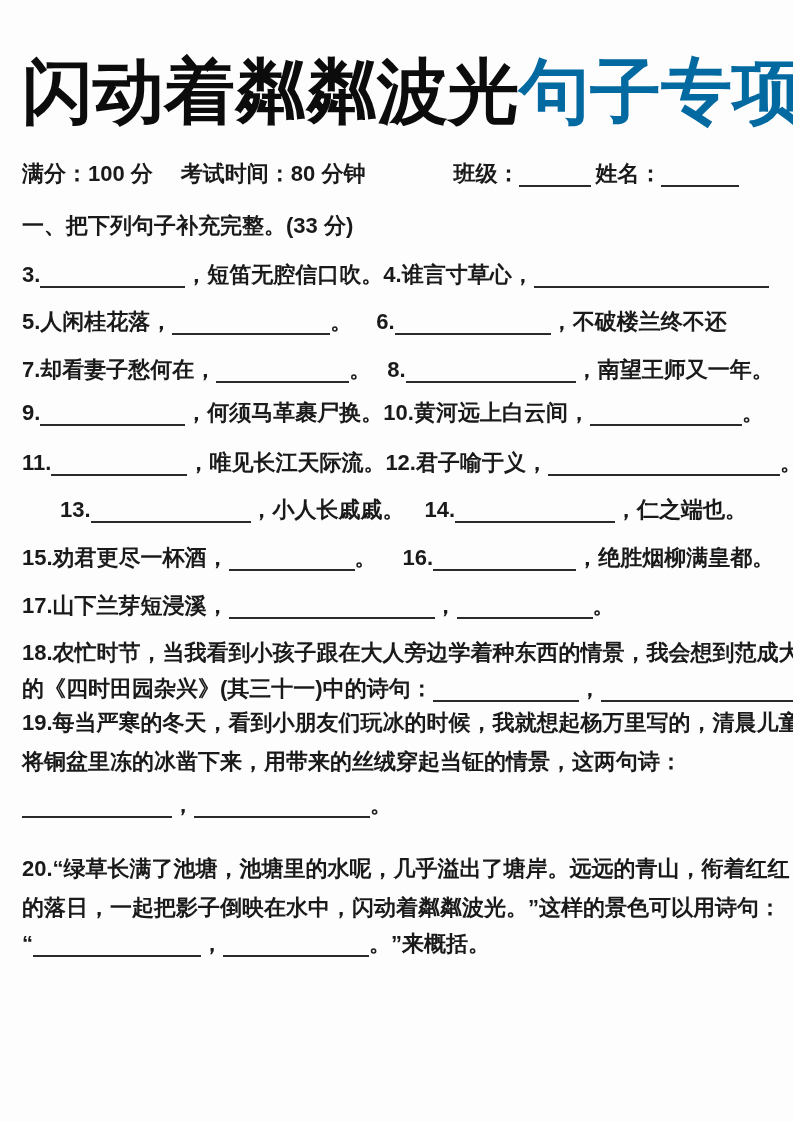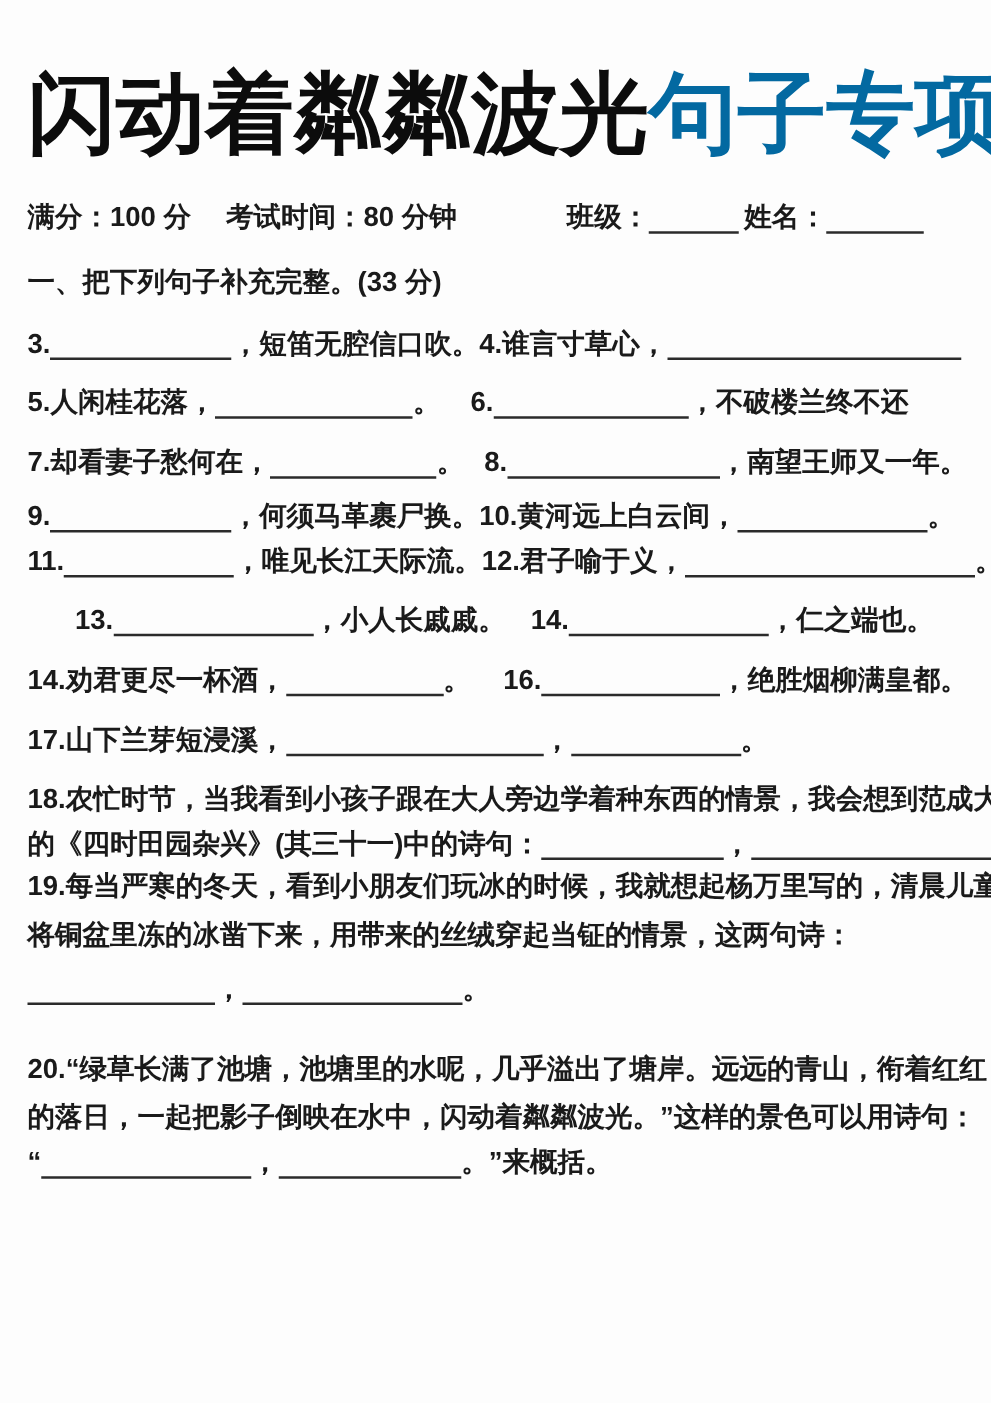--- a/index.html
+++ b/index.html
@@ -45,23 +45,23 @@
 
 <div class="page">
   <div class="title"><span class="t-black">闪动着粼粼波光</span><span class="t-blue" id="title-blue" style="color: #0369a1;">句子专项</span></div>
   <div id="worksheet-body">
       <div class="line" style="margin-top: 0px;"><span class="run">满分：100 分</span><span class="gap" style="width: 28px;"></span><span class="run">考试时间：80 分钟</span><span class="gap" style="width: 88px;"></span><span class="run">班级：</span><span class="blank" style="width: 72px;"></span><span class="gap" style="width: 4px;"></span><span class="run">姓名：</span><span class="blank" style="width: 78px;"></span></div>
       <div class="line" style="margin-top: 18px;"><span class="run">一、把下列句子补充完整。(33 分)</span></div>
       <div class="line" style="margin-top: 15px;"><span class="run">3.</span><span class="blank" style="width: 145px;"></span><span class="run">，短笛无腔信口吹。4.谁言寸草心，</span><span class="blank" style="width: 235px;"></span></div>
       <div class="line" style="margin-top: 13px;"><span class="run">5.人闲桂花落，</span><span class="blank" style="width: 158px;"></span><span class="run">。</span><span class="gap" style="width: 24px;"></span><span class="run">6.</span><span class="blank" style="width: 156px;"></span><span class="run">，不破楼兰终不还</span></div>
       <div class="line" style="margin-top: 14px;"><span class="run">7.却看妻子愁何在，</span><span class="blank" style="width: 133px;"></span><span class="run">。</span><span class="gap" style="width: 16px;"></span><span class="run">8.</span><span class="blank" style="width: 170px;"></span><span class="run">，南望王师又一年。</span></div>
       <div class="line" style="margin-top: 9px;"><span class="run">9.</span><span class="blank" style="width: 145px;"></span><span class="run">，何须马革裹尸换。10.黄河远上白云间，</span><span class="blank" style="width: 152px;"></span><span class="run">。</span></div>
-      <div class="line" style="margin-top: 2px;"><span class="run">11.</span><span class="blank" style="width: 136px;"></span><span class="run">，唯见长江天际流。12.君子喻于义，</span><span class="blank" style="width: 232px;"></span><span class="run">。</span></div>
+      <div class="line" style="margin-top: 16px;"><span class="run">11.</span><span class="blank" style="width: 136px;"></span><span class="run">，唯见长江天际流。12.君子喻于义，</span><span class="blank" style="width: 232px;"></span><span class="run">。</span></div>
       <div class="line" style="margin-top: 13px; text-align: center;"><span class="run">13.</span><span class="blank" style="width: 160px;"></span><span class="run">，小人长戚戚。</span><span class="gap" style="width: 20px;"></span><span class="run">14.</span><span class="blank" style="width: 160px;"></span><span class="run">，仁之端也。</span></div>
-      <div class="line" style="margin-top: 14px;"><span class="run">14.劝君更尽一杯酒，</span><span class="blank" style="width: 126px;"></span><span class="run">。</span><span class="gap" style="width: 26px;"></span><span class="run">16.</span><span class="blank" style="width: 143px;"></span><span class="run">，绝胜烟柳满皇都。</span></div>
+      <div class="line" style="margin-top: 14px;"><span class="run">15.劝君更尽一杯酒，</span><span class="blank" style="width: 126px;"></span><span class="run">。</span><span class="gap" style="width: 26px;"></span><span class="run">16.</span><span class="blank" style="width: 143px;"></span><span class="run">，绝胜烟柳满皇都。</span></div>
       <div class="line" style="margin-top: 14px;"><span class="run">17.山下兰芽短浸溪，</span><span class="blank" style="width: 206px;"></span><span class="run">，</span><span class="blank" style="width: 136px;"></span><span class="run">。</span></div>
       <div class="line" style="margin-top: 13px;"><span class="run">18.农忙时节，当我看到小孩子跟在大人旁边学着种东西的情景，我会想到范成大</span></div>
       <div class="line" style="margin-top: 2px;"><span class="run">的《四时田园杂兴》(其三十一)中的诗句：</span><span class="blank" style="width: 146px;"></span><span class="run">，</span><span class="blank" style="width: 192px;"></span><span class="run">。</span></div>
       <div class="line" style=""><span class="run">19.每当严寒的冬天，看到小朋友们玩冰的时候，我就想起杨万里写的，清晨儿童</span></div>
       <div class="line" style="margin-top: 5px;"><span class="run">将铜盆里冻的冰凿下来，用带来的丝绒穿起当钲的情景，这两句诗：</span></div>
       <div class="line" style="margin-top: 9px;"><span class="blank" style="width: 150px;"></span><span class="run">，</span><span class="blank" style="width: 176px;"></span><span class="run">。</span></div>
       <div class="line" style="margin-top: 30px;"><span class="run">20.“绿草长满了池塘，池塘里的水呢，几乎溢出了塘岸。远远的青山，衔着红红</span></div>
       <div class="line" style="margin-top: 5px;"><span class="run">的落日，一起把影子倒映在水中，闪动着粼粼波光。”这样的景色可以用诗句：</span></div>
       <div class="line" style="margin-top: 2px;"><span class="run">“</span><span class="blank" style="width: 168px;"></span><span class="run">，</span><span class="blank" style="width: 146px;"></span><span class="run">。”来概括。</span></div>
     </div>

